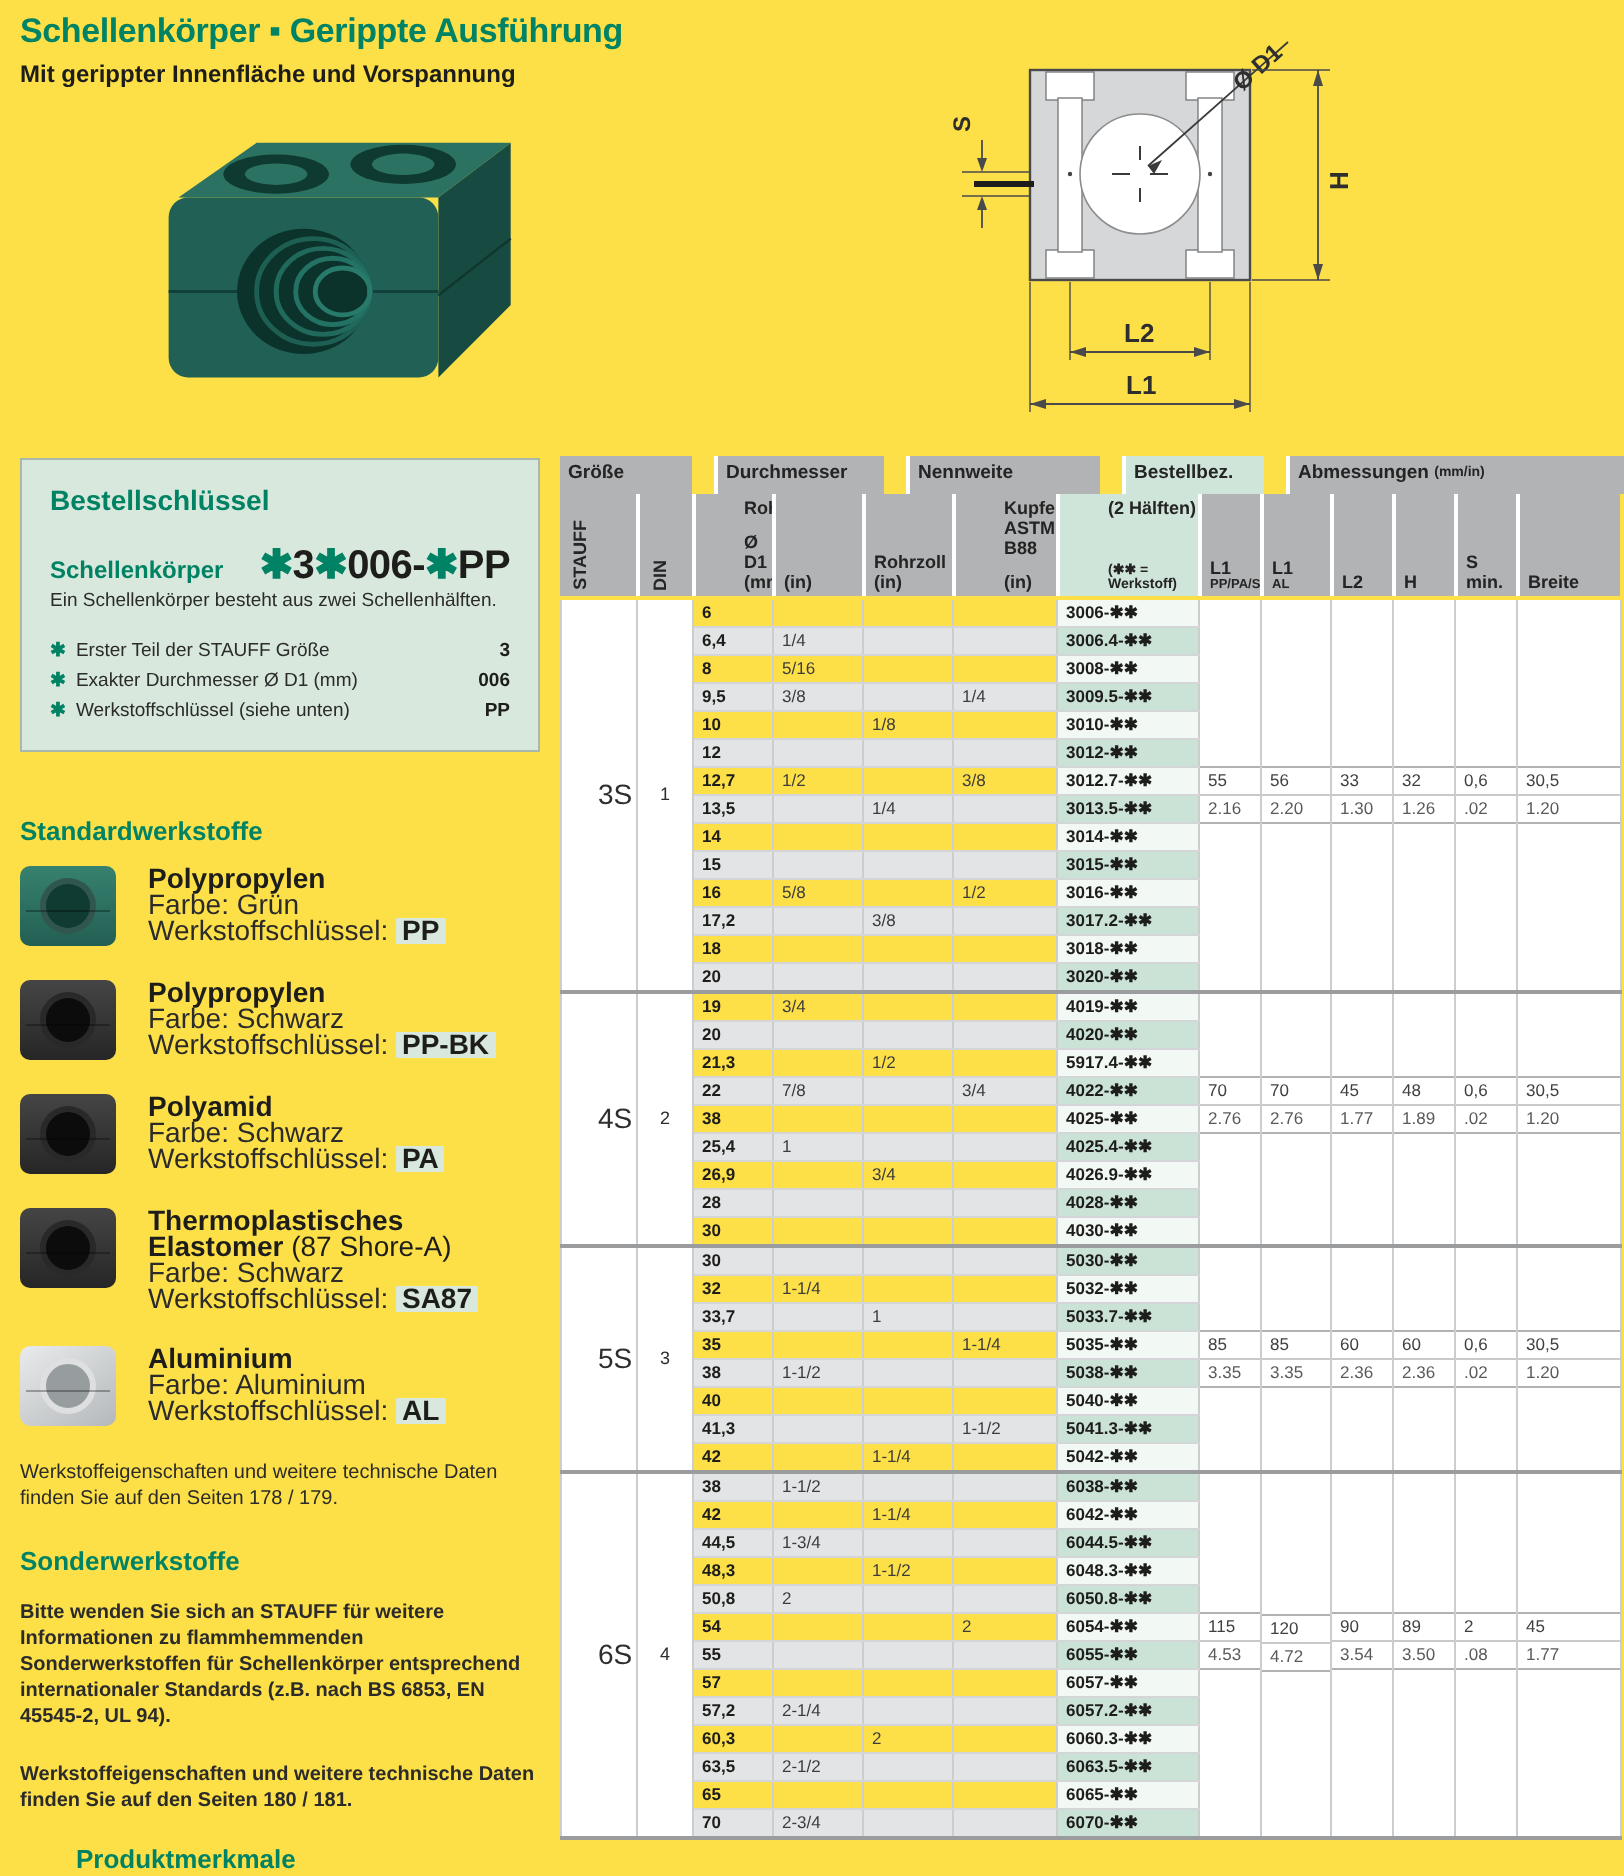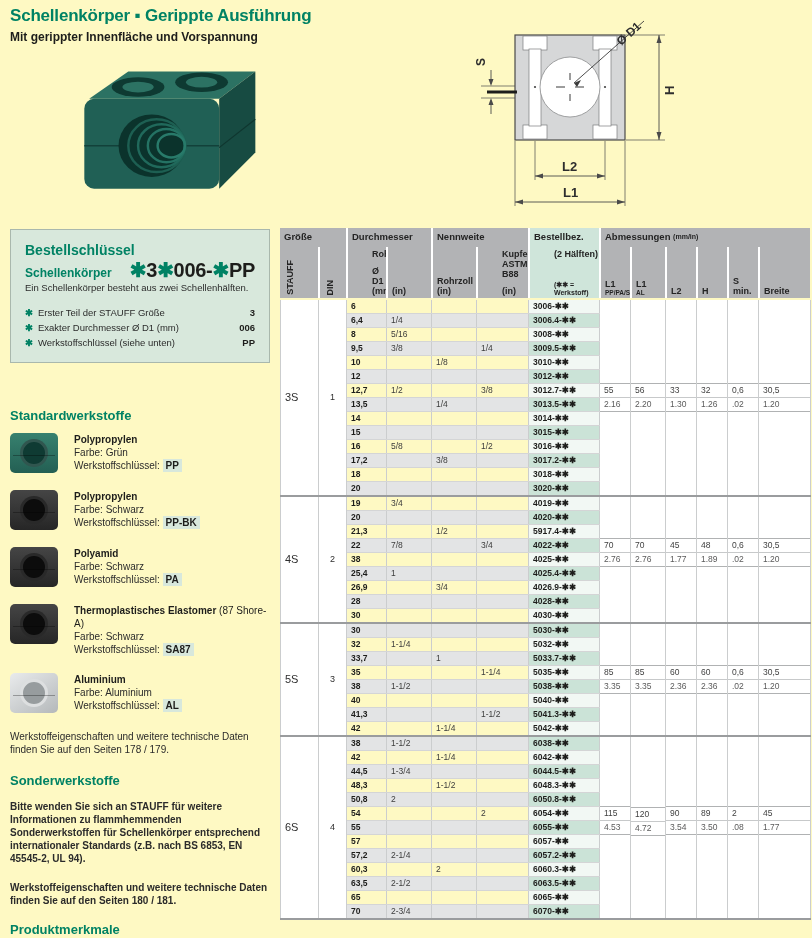--- a/index.html
+++ b/index.html
@@ -1,34 +1,34 @@
 <!DOCTYPE html>
 <html><head>
 <meta charset="utf-8">
 <style>
   html,body{margin:0;padding:0;background:#fff;}
-  .page{position:relative;width:812px;height:938px;background:#fef9c3;overflow:hidden;
+  .page{position:relative;width:812px;height:938px;background:#fde047;overflow:hidden;
         font-family:"Liberation Sans", sans-serif;color:#1d1d1b;}
 
   
   .masthead{position:absolute;left:10px;top:6px;width:420px;}
   .title{font-size:17px;font-weight:bold;color:#008264;letter-spacing:-.2px;}
   .subtitle{font-size:12px;font-weight:bold;color:#1d1d1b;margin-top:4px;}
 
   
   .photo{position:absolute;left:55px;top:58px;}
 
   
   .drawing{position:absolute;left:425px;top:20px;}
   .drawing text{font-family:"Liberation Sans",sans-serif;fill:#2e2e2e;}
 
   
   .order-box{position:absolute;left:10px;top:229px;width:230px;background:#d8e8dc;
              border:1px solid #a9b8ad;padding:12px 14px 12px 14px;}
-  .ob-title{font-size:14px;font-weight:bold;color:#008264;}
+  .ob-title{font-size:14px;font-weight:bold;color:#008264;margin-bottom:12px;}
   .ob-row{display:flex;justify-content:space-between;align-items:baseline;}
   .ob-sub{font-size:12px;font-weight:bold;color:#008264;}
   .ob-code{font-size:20px;font-weight:bold;color:#1d1d1b;letter-spacing:-.3px;}
   .ob-code .st{color:#008264;}
   .ob-desc{font-size:9.5px;color:#2b2b2b;}
   .ob-list{margin-top:12px;}
   .ob-item{display:flex;font-size:9.5px;line-height:15px;color:#2b2b2b;}
   .ob-item .bul{color:#008264;font-weight:bold;margin-right:5px;}
   .ob-item .lab{flex:1;}
   .ob-item .val{font-weight:bold;color:#1d1d1b;}
@@ -40,33 +40,33 @@
   .mat{display:flex;margin-bottom:17px;}
   .thumb{width:48px;height:40px;border-radius:5px;position:relative;flex:0 0 48px;}
   .thumb::after{content:"";position:absolute;left:3px;right:3px;top:55%;height:1px;background:rgba(0,0,0,.30);}
   .thumb::before{content:"";position:absolute;left:50%;top:50%;width:22px;height:22px;margin:-11px 0 0 -11px;border-radius:50%;}
   .t-green{background:linear-gradient(#37816f,#235f53);}
   .t-green::before{background:#0f3b33;border:3px solid rgba(255,255,255,.14);margin:-14px 0 0 -14px;}
   .t-black{background:linear-gradient(#454545,#262626);}
   .t-black::before{background:#0c0c0c;border:3px solid rgba(255,255,255,.12);margin:-14px 0 0 -14px;}
   .t-alu{background:linear-gradient(145deg,#e9ebec,#b4b8ba);}
   .t-alu::before{background:#979c9e;border:3px solid #dddfe0;margin:-14px 0 0 -14px;}
-  .mat-txt{margin-left:16px;font-size:10px;line-height:13px;color:#2b2b2b;}
+  .mat-txt{margin-left:16px;font-size:14px;line-height:13px;color:#2b2b2b;}
   .mat-name{font-weight:bold;color:#1d1d1b;}
   .mat-name .sfx{font-weight:normal;}
   .chip{display:inline-block;background:#d8e8dc;font-weight:bold;color:#1d1d1b;padding:0 3px;}
   .note{font-size:10px;line-height:13px;color:#2b2b2b;margin-top:5px;}
   .sec-h2{margin-top:17px;}
   .boldp{font-size:10px;line-height:13px;font-weight:bold;color:#2b2b2b;margin-top:12px;width:262px;}
   .boldp2{margin-top:16px;}
-  .sec-h3{margin-top:15px;}
+  .sec-h3{margin-top:15px;margin-left:28px;}
 
   
   .table-wrap{position:absolute;left:280px;top:228px;width:530px;}
-  .band1{display:grid;grid-template-columns:66px 85px 97px 71px 211px;height:19px;}
+  .band1{display:grid;grid-template-columns:66px 85px 97px 71px 211px;height:19px;gap:11px;}
   .band2{display:grid;grid-template-columns:38px 28px 40px 45px 45px 52px 71px 31px 35px 31px 31px 31px 52px;height:51px;}
   .hc{background:#b2b3b5;box-sizing:border-box;font-size:9px;font-weight:bold;color:#242424;
       padding:2px 1px 2px 4px;overflow:hidden;display:flex;flex-direction:column;}
   .band1 .hc{padding-top:3px;font-size:9.5px;}
   .gapL{border-left:2px solid #fff;}
   .mint{background:#cfe5da !important;}
   .jend{justify-content:flex-end;}
   .jbet{justify-content:space-between;padding-left:24px;}
   .vtwrap{flex-direction:row;align-items:flex-end;}
   .vt{writing-mode:vertical-rl;transform:rotate(180deg);font-size:9px;font-weight:bold;
@@ -79,21 +79,21 @@
   table.tbl{border-collapse:collapse;table-layout:fixed;width:530px;margin-top:2px;
             border-bottom:2px solid #9a9c9e;}
   .tbl td{height:13px;padding:0 0 0 4px;font-size:8.5px;line-height:13px;color:#3c3c3c;
           border-right:1px solid #cbcdce;border-bottom:1px solid #d4d5d6;box-sizing:border-box;
           overflow:hidden;white-space:nowrap;}
   .tbl td:first-child{border-left:1px solid #cbcdce;}
   tr.shaded td.striped{background:#e3e4e5;}
   td.c-d1{font-weight:bold;color:#1d1d1b;}
   td.c-best{font-weight:bold;color:#1d1d1b;background:#f2f8f4;}
   tr.shaded td.c-best{background:#cbe3d7;}
-  td.c-size{vertical-align:middle;font-size:11px;color:#2e2e2e;background:#fff;padding-left:4px;margin-left:32px;}
+  td.c-size{vertical-align:middle;font-size:14px;color:#2e2e2e;background:#fff;padding-left:18px;margin-left:32px;}
   td.c-din{vertical-align:middle;text-align:center;font-size:9px;color:#2e2e2e;background:#fff;padding:0;}
   tr.gs td{border-top:2px solid #9a9c9e;}
   td.c-dim{vertical-align:top;background:#fff;padding:0;}
   .dimblock{border-top:1px solid #b0b2b3;border-bottom:1px solid #b0b2b3;}
   .dimline{height:13px;line-height:13px;padding-left:4px;font-size:8.5px;color:#3f3f3f;}
   .dimline.mm{border-bottom:1px solid #c7c9ca;}
   .dimline.in{color:#5a5a5a;}
 </style>
 </head>
 <body>

